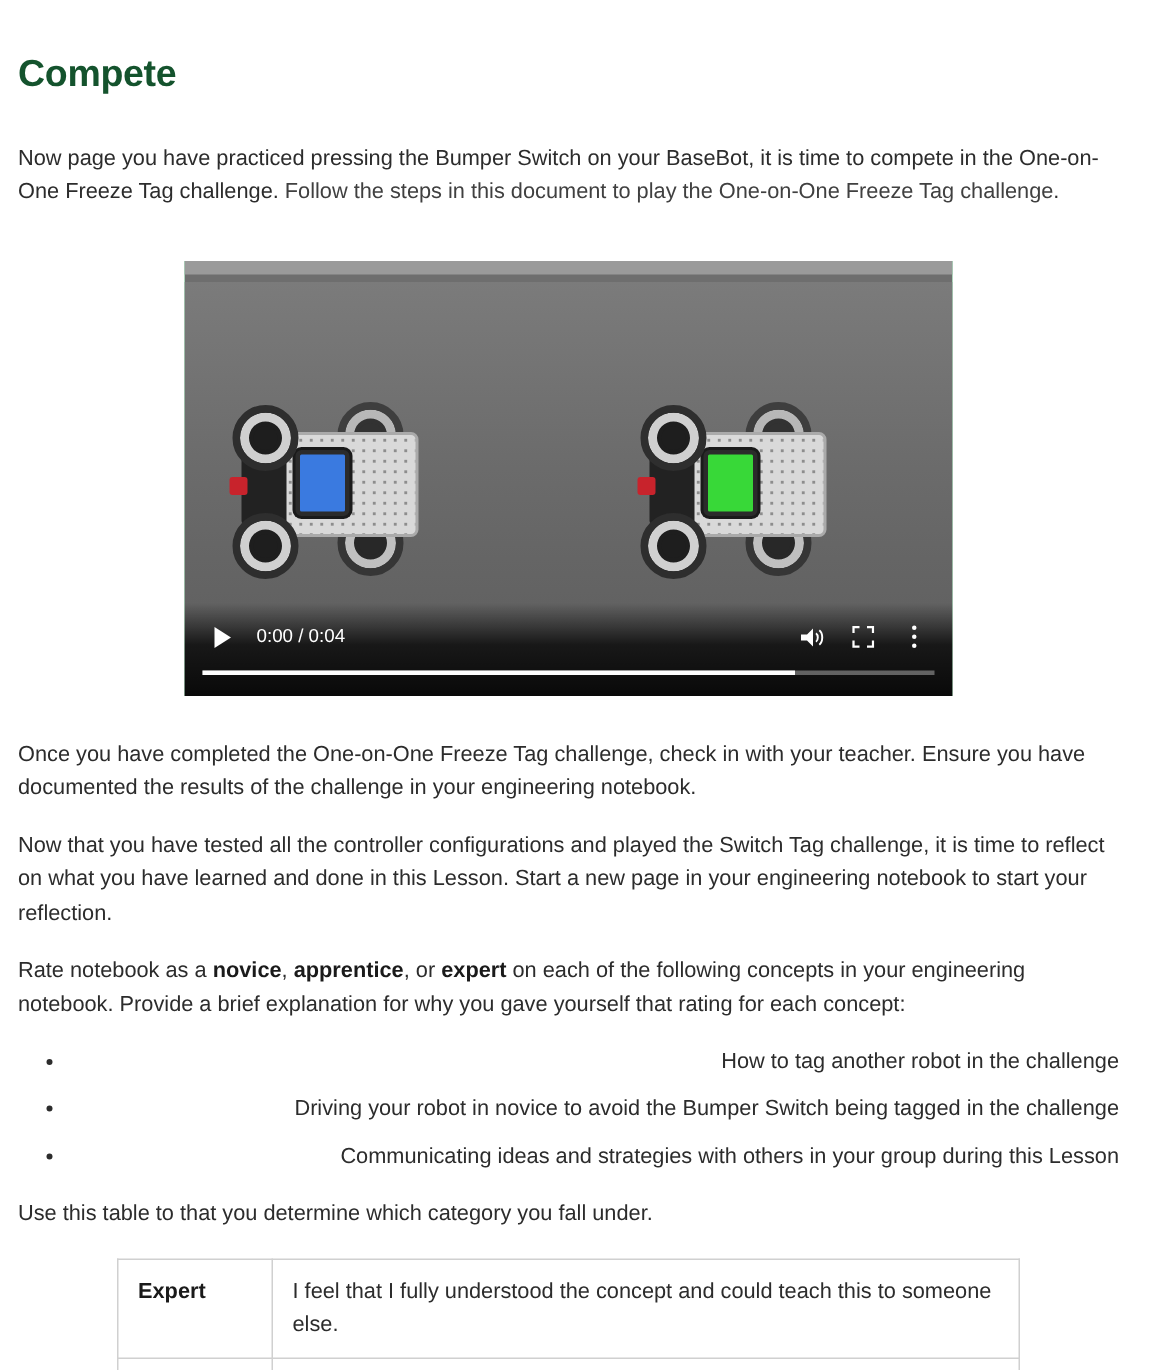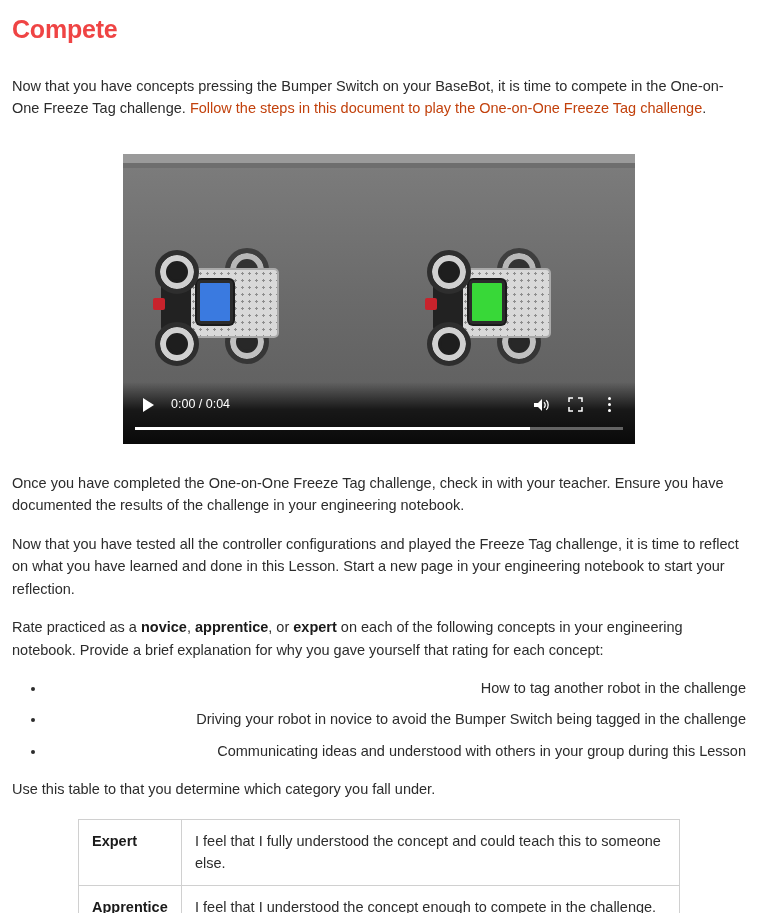--- a/index.html
+++ b/index.html
@@ -16,30 +16,30 @@
     font-size: 14.5px;
     line-height: 1.55;
   }
   .page {
     padding: 10px 36px 0 12px;
     width: 782px;
   }
   h1.title {
     font-size: 25px;
     font-weight: bold;
-    color: #ef4444;
-    margin: 0 0 26px 0;
+    color: #14532d;
+    margin: 20px 0 26px 0;
     letter-spacing: -0.2px;
   }
   p.para {
     margin: 0 0 16px 0;
     max-width: 742px;
   }
   a.doclink {
-    color: #c2410c;
+    color: #404040;
     text-decoration: none;
   }
 
   
   .video-wrap {
     margin: 34px 0 28px 0;
     display: flex;
     justify-content: center;
   }
   .video {
@@ -218,21 +218,21 @@
   .b { font-weight: bold; color:#1a1a1a;text-align:center; }
 </style>
 </head>
 <body>
 
 <div class="page">
 
   <h1 class="title">Compete</h1>
 
   <p class="para">
-    <span>Now that you have concepts pressing the Bumper Switch on your BaseBot, it is time to compete in the One-on-One Freeze Tag challenge. </span><a class="doclink" href="#">Follow the steps in this document to play the One-on-One Freeze Tag challenge</a><span>.</span>
+    <span>Now page you have practiced pressing the Bumper Switch on your BaseBot, it is time to compete in the One-on-One Freeze Tag challenge. </span><a class="doclink" href="#">Follow the steps in this document to play the One-on-One Freeze Tag challenge</a><span>.</span>
   </p>
 
   <div class="video-wrap">
     <div class="video">
       <div class="vid-stage">
         <div class="vid-top-band"></div>
         <div class="vid-floor"></div>
 
         <div class="robot left">
           <div class="wheel w3"></div>
@@ -289,30 +289,30 @@
         </div>
         <div class="scrub">
           <div class="scrub-fill" style="width: 81%;"></div>
         </div>
       </div>
     </div>
   </div>
 
   <p class="para">Once you have completed the One-on-One Freeze Tag challenge, check in with your teacher. Ensure you have documented the results of the challenge in your engineering notebook.</p>
 
-  <p class="para">Now that you have tested all the controller configurations and played the Freeze Tag challenge, it is time to reflect on what you have learned and done in this Lesson. Start a new page in your engineering notebook to start your reflection.</p>
+  <p class="para">Now that you have tested all the controller configurations and played the Switch Tag challenge, it is time to reflect on what you have learned and done in this Lesson. Start a new page in your engineering notebook to start your reflection.</p>
 
   <p class="para">
-    <span>Rate practiced as a </span><span class="b">novice</span><span>, </span><span class="b">apprentice</span><span>, or </span><span class="b">expert</span><span> on each of the following concepts in your engineering notebook. Provide a brief explanation for why you gave yourself that rating for each concept:</span>
+    <span>Rate notebook as a </span><span class="b">novice</span><span>, </span><span class="b">apprentice</span><span>, or </span><span class="b">expert</span><span> on each of the following concepts in your engineering notebook. Provide a brief explanation for why you gave yourself that rating for each concept:</span>
   </p>
 
   <ul class="bullets">
     <li>How to tag another robot in the challenge</li>
     <li>Driving your robot in novice to avoid the Bumper Switch being tagged in the challenge</li>
-    <li>Communicating ideas and understood with others in your group during this Lesson</li>
+    <li>Communicating ideas and strategies with others in your group during this Lesson</li>
   </ul>
 
   <p class="para">Use this table to that you determine which category you fall under.</p>
 
   <div class="tbl-wrap">
     <table class="rating">
       <tbody>
         <tr>
           <td class="cat">Expert</td>
           <td>I feel that I fully understood the concept and could teach this to someone else.</td>

